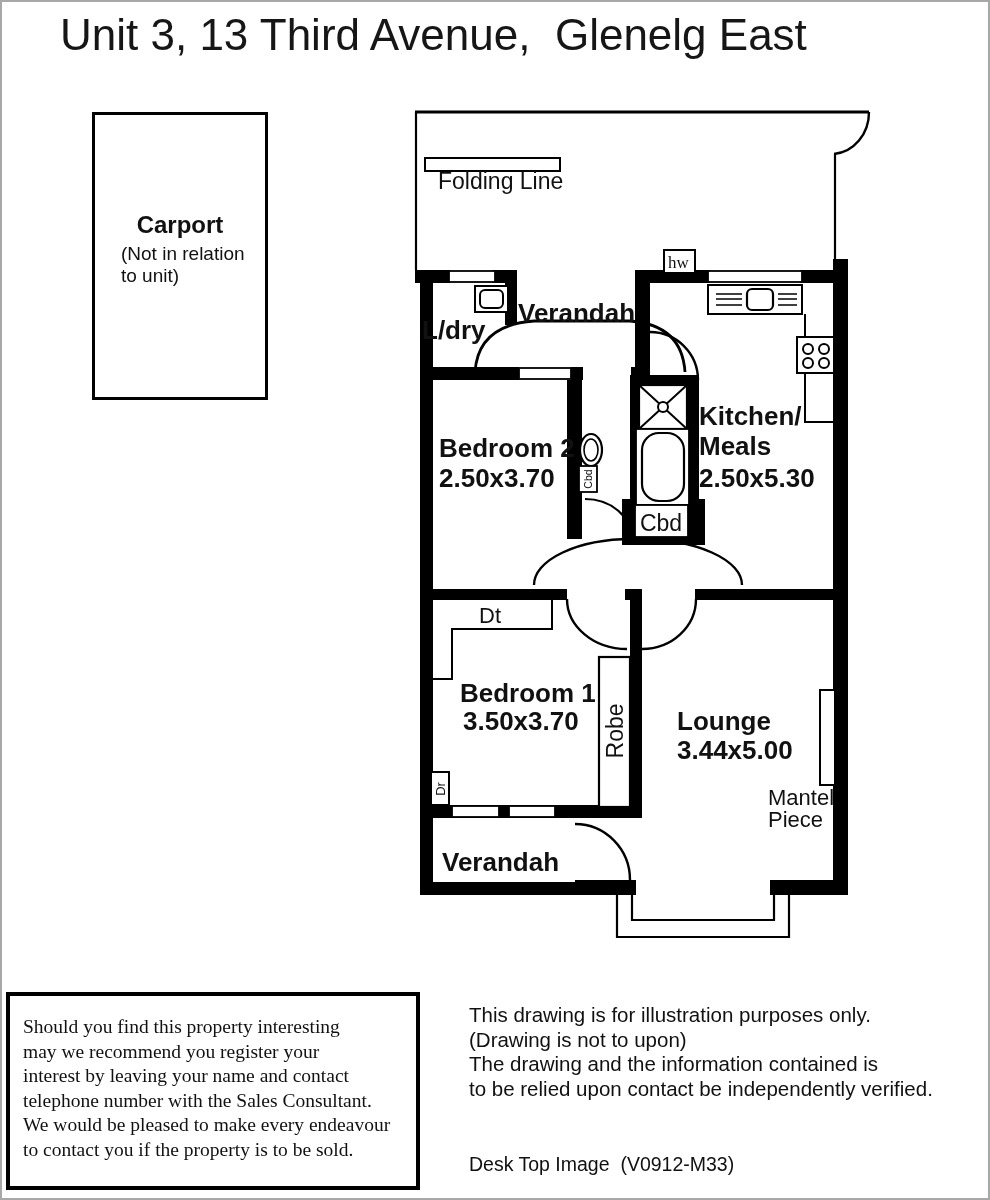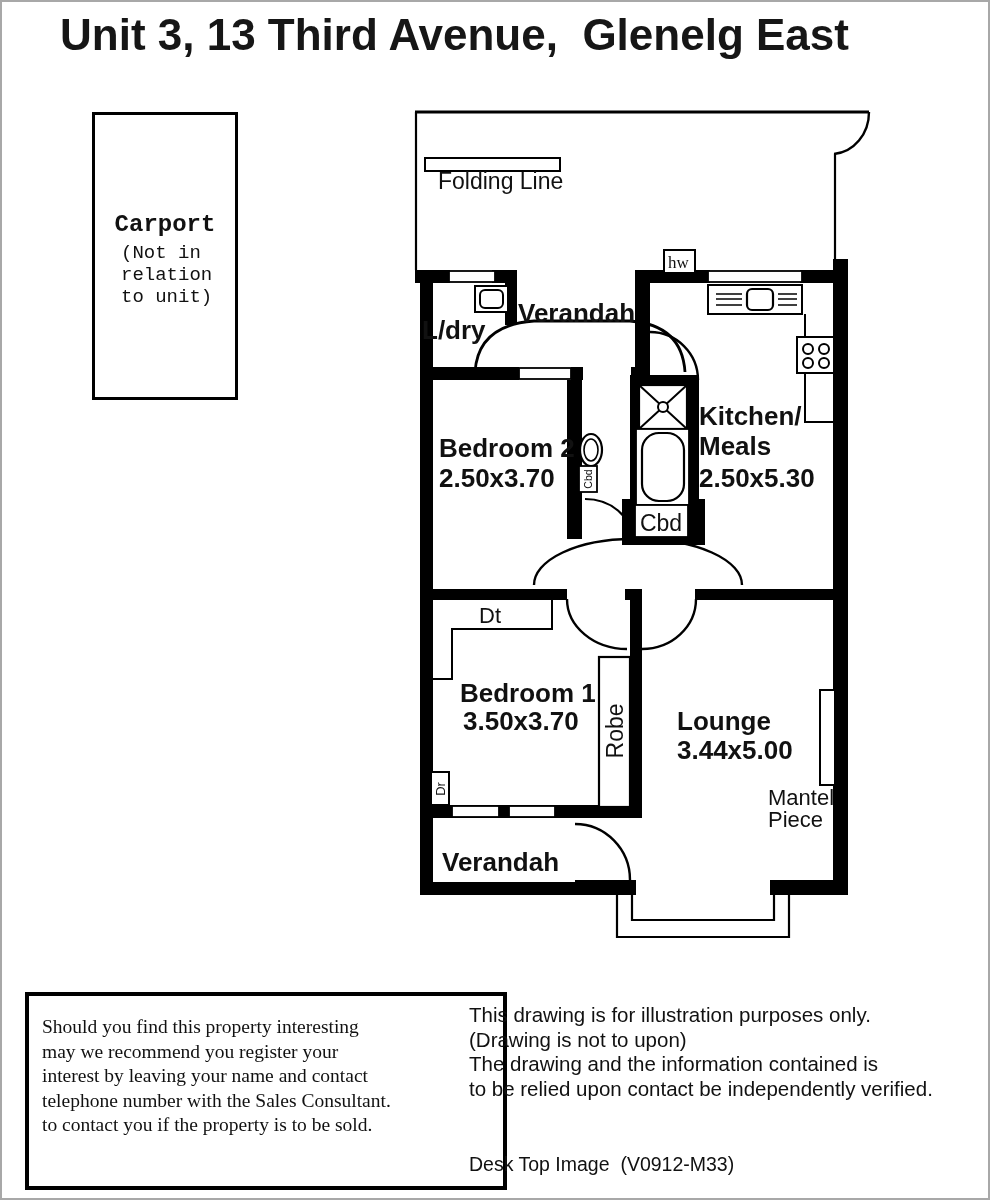--- a/index.html
+++ b/index.html
@@ -4,33 +4,33 @@
 <style>
   html,body{margin:0;padding:0;background:#e8e8e8;}
   .page{
     position:relative;width:990px;height:1200px;background:#ffffff;
     box-sizing:border-box;border:2px solid #a8a8a8;overflow:hidden;
     font-family:"Liberation Sans", sans-serif;color:#111;
   }
   .abs{position:absolute;}
   .pre{white-space:pre;}
   #title{
-    left:58px;top:8px;font-size:44px;font-weight:700;letter-spacing:0px;color:#161616;
+    left:58px;top:8px;font-size:44px;font-weight:400;letter-spacing:0px;color:#161616;
   }
   #plan-svg{left:0;top:0;}
   
   #carport{
-    left:90px;top:110px;width:146px;height:288px;
-    border:3px solid #000;box-sizing:border-box;font-family:Liberation Mono, monospace;
+    left:90px;top:110px;width:176px;height:288px;
+    border:3px solid #000;box-sizing:border-box;
   }
   #carport .cp-title{margin-top:96px;text-align:center;font-size:24px;font-weight:bold;}
   #carport .cp-note{margin-top:4px;padding-left:26px;font-size:19px;line-height:22px;}
   
   #register-box{
-    left:23px;top:990px;width:482px;height:198px;
+    left:4px;top:990px;width:414px;height:198px;
     border:4px solid #000;box-sizing:border-box;
     font-family:"Liberation Serif", serif;font-size:19.5px;line-height:24.6px;
     padding:19px 6px 0 13px;
   }
   
   #disclaimer{
     left:467px;top:1001px;width:480px;font-size:20.5px;line-height:24.7px;
   }
   #disclaimer .u{}
   #credit{
@@ -201,20 +201,21 @@
     <text class="room" x="675" y="728">Lounge</text>
     <text class="room" x="675" y="757">3.44x5.00</text>
     <text class="room" x="440" y="869" font-size="25">Verandah</text>
   </svg>
 
   <div class="abs" id="register-box">
     <div class="pre">Should you find this property interesting</div>
     <div class="pre">may we recommend you register your</div>
     <div class="pre">interest by leaving your name and contact</div>
     <div class="pre">telephone number with the Sales Consultant.</div>
+    <div class="pre">We would be pleased to make every endeavour</div>
     <div class="pre">to contact you if the property is to be sold.</div>
   </div>
 
   <div class="abs" id="disclaimer">
     <div class="u pre">This drawing is for illustration purposes only.</div>
     <div class="u pre">(Drawing is not to upon)</div>
     <div class="pre">The drawing and the information contained is</div>
     <div class="pre">to be relied upon contact be independently verified.</div>
   </div>
 

